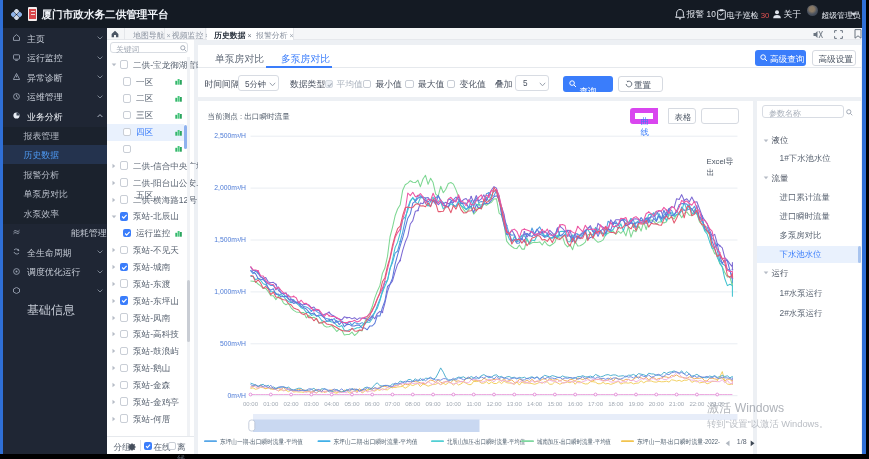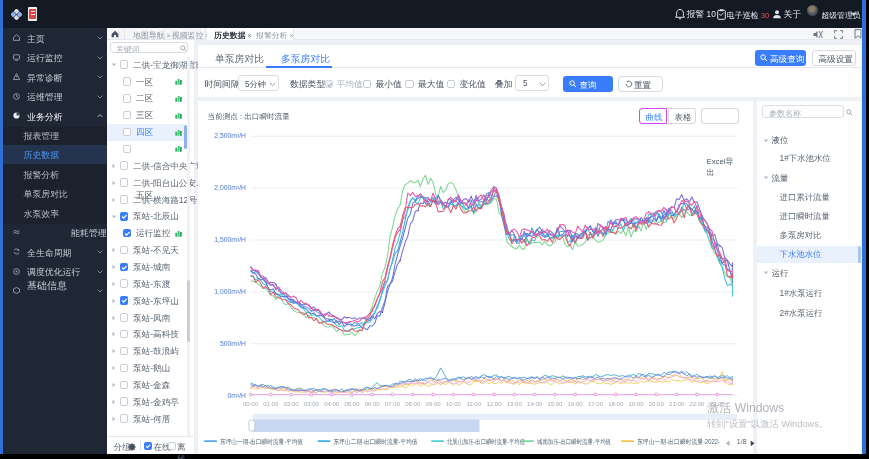--- a/index.html
+++ b/index.html
@@ -20,20 +20,21 @@
     <rect x="3.4" y="0.2" width="4.2" height="4.2" rx="0.8" transform="rotate(45 5.5 2.3)" fill="#cfd8e6"></rect>
     <rect x="3.4" y="6.6" width="4.2" height="4.2" rx="0.8" transform="rotate(45 5.5 8.7)" fill="#cfd8e6"></rect>
     <rect x="0.2" y="3.4" width="4.2" height="4.2" rx="0.8" transform="rotate(45 2.3 5.5)" fill="#8fb3e8"></rect>
     <rect x="6.6" y="3.4" width="4.2" height="4.2" rx="0.8" transform="rotate(45 8.7 5.5)" fill="#8fb3e8"></rect>
   </svg>
   <div class="abs" style="left:25.5px;top:7px;width:9px;height:13.5px;background:#f4eeee;border-radius:1px;">
     <div class="abs" style="left:1px;top:1.5px;width:7px;height:10.5px;background:#d8474b;"></div>
     <div class="abs" style="left:2.5px;top:4px;width:4px;height:1px;background:#f0dada;"></div>
     <div class="abs" style="left:2.5px;top:6.5px;width:4px;height:1px;background:#f0dada;"></div>
   </div>
+  <div class="abs" style="left:39px;top:8.2px;font-size:10.6px;font-weight:bold;color:#eef1f6;letter-spacing:0;">厦门市政水务二供管理平台</div>
 
   <svg class="abs" style="left:672px;top:8.5px" width="10" height="11" viewBox="0 0 10 11">
     <path d="M5 0.5 C2.8 0.5 1.6 2.2 1.6 4.2 L1.6 6.8 L0.6 8.3 L9.4 8.3 L8.4 6.8 L8.4 4.2 C8.4 2.2 7.2 0.5 5 0.5 Z" fill="none" stroke="#dfe4ec" stroke-width="1"></path>
     <path d="M3.8 9.3 a1.2 1.2 0 0 0 2.4 0" fill="#dfe4ec"></path>
   </svg>
   <div class="abs" style="left:684px;top:9.3px;font-size:8.8px;color:#e3e7ee;">报警 <span style="font-size:8.3px">10</span></div>
   <svg class="abs" style="left:714.5px;top:8.5px" width="9" height="11" viewBox="0 0 9 11">
     <rect x="0.7" y="1.3" width="7.6" height="9" rx="1" fill="none" stroke="#dfe4ec" stroke-width="1"></rect>
     <rect x="2.7" y="0.3" width="3.6" height="2" rx="0.6" fill="#dfe4ec"></rect>
     <path d="M2.3 5 l1.5 1.5 l2.8 -2.8" fill="none" stroke="#dfe4ec" stroke-width="1"></path>
@@ -115,21 +116,21 @@
       <path d="M0.6 0.6 L3 3 L5.4 0.6" fill="none" stroke="#848d9b" stroke-width="0.9"></path>
     </svg>
 <div class="abs" style="left:24.5px;top:238.1px;font-size:8.9px;color:#c6ccd6;">调度优化运行</div>
 <svg class="abs" style="left:10px;top:239.8px" width="7" height="7" viewBox="0 0 7 7">
       <circle cx="3.5" cy="3.5" r="2.9" fill="none" stroke="#9aa3b2" stroke-width="0.9"></circle>
       <circle cx="3.5" cy="3.5" r="1" fill="#9aa3b2"></circle>
     </svg>
 <svg class="abs" style="left:94px;top:241.8px" width="6" height="4" viewBox="0 0 6 4">
       <path d="M0.6 0.6 L3 3 L5.4 0.6" fill="none" stroke="#848d9b" stroke-width="0.9"></path>
     </svg>
-<div class="abs" style="left:24.5px;top:251px;font-size:10px;color:#c6ccd6;">基础信息</div>
+<div class="abs" style="left:24.5px;top:274px;font-size:12px;color:#c6ccd6;">基础信息</div>
 <svg class="abs" style="left:10px;top:259.3px" width="7" height="7" viewBox="0 0 7 7">
       <path d="M3.5 0.4 L6.5 2 L6.5 5 L3.5 6.6 L0.5 5 L0.5 2 Z" fill="none" stroke="#9aa3b2" stroke-width="0.9"></path>
     </svg>
 <svg class="abs" style="left:94px;top:261.3px" width="6" height="4" viewBox="0 0 6 4">
       <path d="M0.6 0.6 L3 3 L5.4 0.6" fill="none" stroke="#848d9b" stroke-width="0.9"></path>
     </svg>
 </div>
 
 <div class="abs" style="left:107px;top:28px;width:754.5px;height:11.5px;background:#f5f6f8;border-bottom:1px solid #e6e8ec;">
   <svg class="abs" style="left:4px;top:2px" width="8" height="8" viewBox="0 0 9 9">
@@ -382,34 +383,34 @@
     <div class="abs" style="left:7px;top:3.2px;font-size:8.2px;color:#4a5260;">5</div>
     <svg class="abs" style="left:23px;top:5.5px" width="7" height="5" viewBox="0 0 7 5">
         <path d="M0.8 0.8 L3.5 3.8 L6.2 0.8" fill="none" stroke="#9aa2ae" stroke-width="1"></path>
       </svg>
   </div>
   <div class="abs" style="left:365.5px;top:31px;width:50px;height:16px;background:#3a7dfb;border-radius:3px;">
     <svg class="abs" style="left:6px;top:4px" width="8" height="8" viewBox="0 0 8 8">
         <circle cx="3.1" cy="3.1" r="2.3" fill="none" stroke="#fff" stroke-width="1"></circle>
         <path d="M4.9 4.9 L7 7" stroke="#fff" stroke-width="1"></path>
       </svg>
-    <div class="abs" style="left:16.5px;top:4px;font-size:8.6px;color:#fff;">查询</div>
+    <div class="abs" style="left:16.5px;top:10px;font-size:8.6px;color:#fff;">查询</div>
   </div>
   <div class="abs" style="left:420.5px;top:31px;width:45px;height:16px;background:#fff;border:1px solid #d6dae1;border-radius:3px;">
     <svg class="abs" style="left:5.5px;top:3.5px" width="8" height="8" viewBox="0 0 8 8">
         <path d="M1.2 4 a2.8 2.8 0 1 0 1.1 -2.2" fill="none" stroke="#5a6472" stroke-width="0.9"></path>
         <path d="M1.6 0.4 L2.3 1.9 L3.8 1.5" fill="#5a6472"></path>
       </svg>
     <div class="abs" style="left:15px;top:3px;font-size:8.6px;color:#4b5563;">重置</div>
   </div>
 </div>
 
 <div class="abs" style="left:197.5px;top:100.5px;width:555px;height:353.5px;background:#fff;">
   <div class="abs" style="left:10px;top:11px;font-size:7.6px;color:#55606e;">当前测点 : 出口瞬时流量</div>
-  <div class="abs" style="left:441px;top:7px;width:28.5px;height:16px;background:#fff;border:1px solid #d946ef;border-radius:3px 0 0 3px;z-index:2;text-decoration:underline;">
+  <div class="abs" style="left:432px;top:7px;width:28.5px;height:16px;background:#fff;border:5px solid #d946ef;border-radius:3px 0 0 3px;z-index:2;text-decoration:underline;">
     <div class="abs" style="left:6px;top:3.5px;font-size:8.4px;color:#3a7dfb;">曲线</div>
   </div>
   <div class="abs" style="left:470px;top:7px;width:28px;height:16px;background:#fff;border:1px solid #d6dae1;border-radius:0 3px 3px 0;">
     <div class="abs" style="left:6px;top:3.5px;font-size:8.4px;color:#4b5563;">表格</div>
   </div>
   <div class="abs" style="left:503.5px;top:7px;width:38px;height:16px;background:#fff;border:1px solid #d6dae1;border-radius:3px;">
     <div class="abs" style="left:4.5px;top:3.5px;font-size:7.8px;color:#4b5563;margin-top:44px;">Excel导出</div>
   </div>
 <svg class="abs" style="left:0;top:24.5px" width="558" height="329" viewBox="0 0 558 329">
 <line x1="52.5" y1="270.7" x2="539.5" y2="270.7" stroke="#e9edf2" stroke-width="1"></line>

